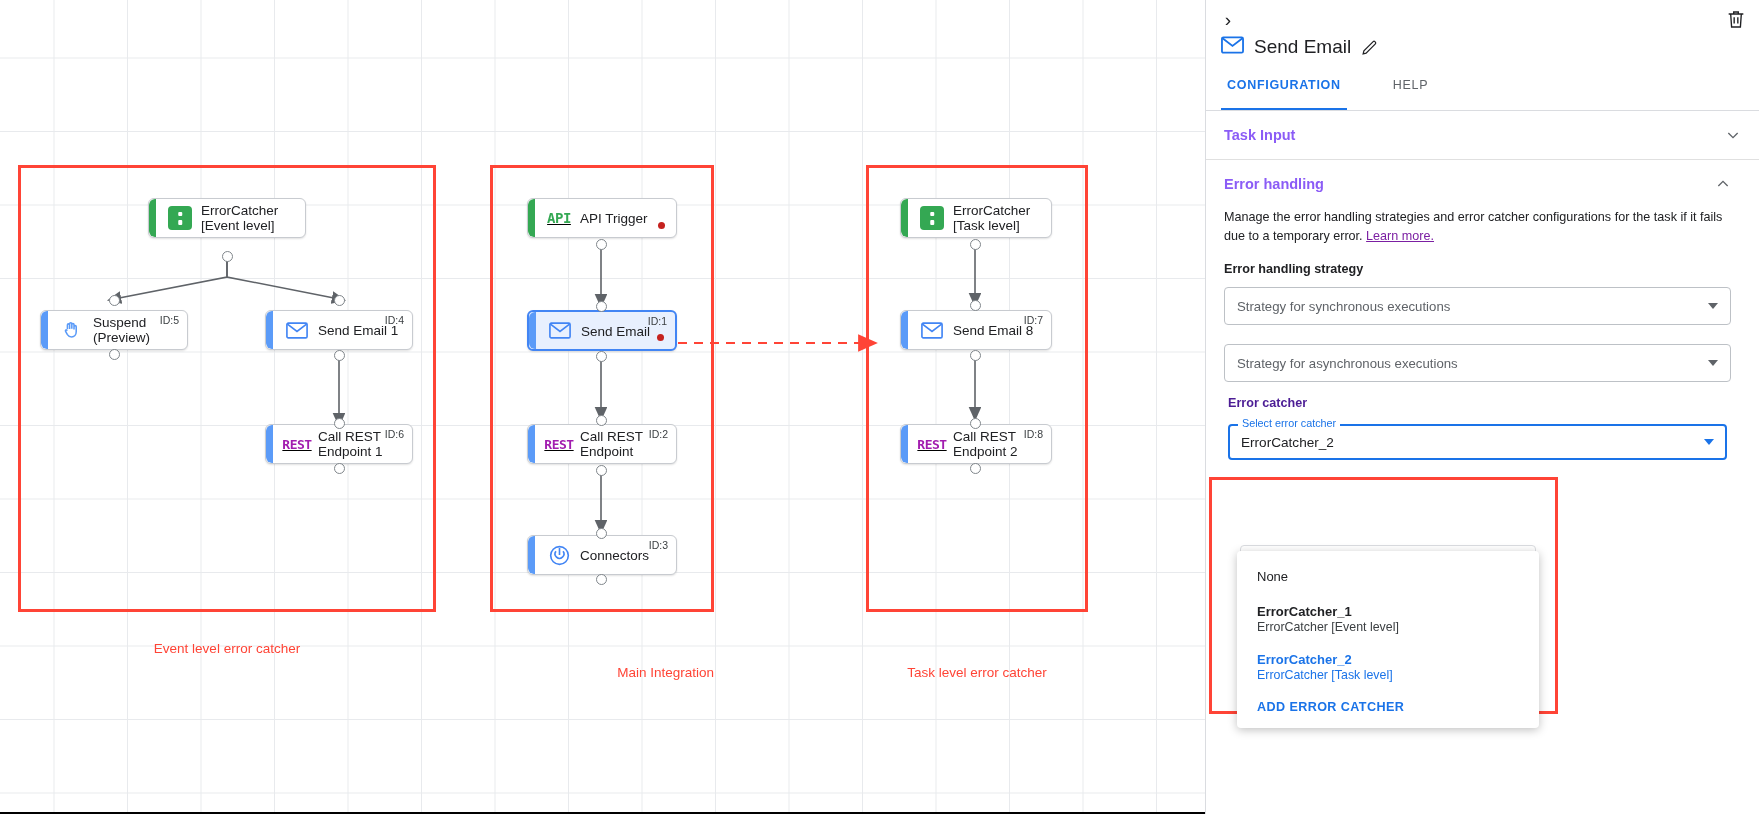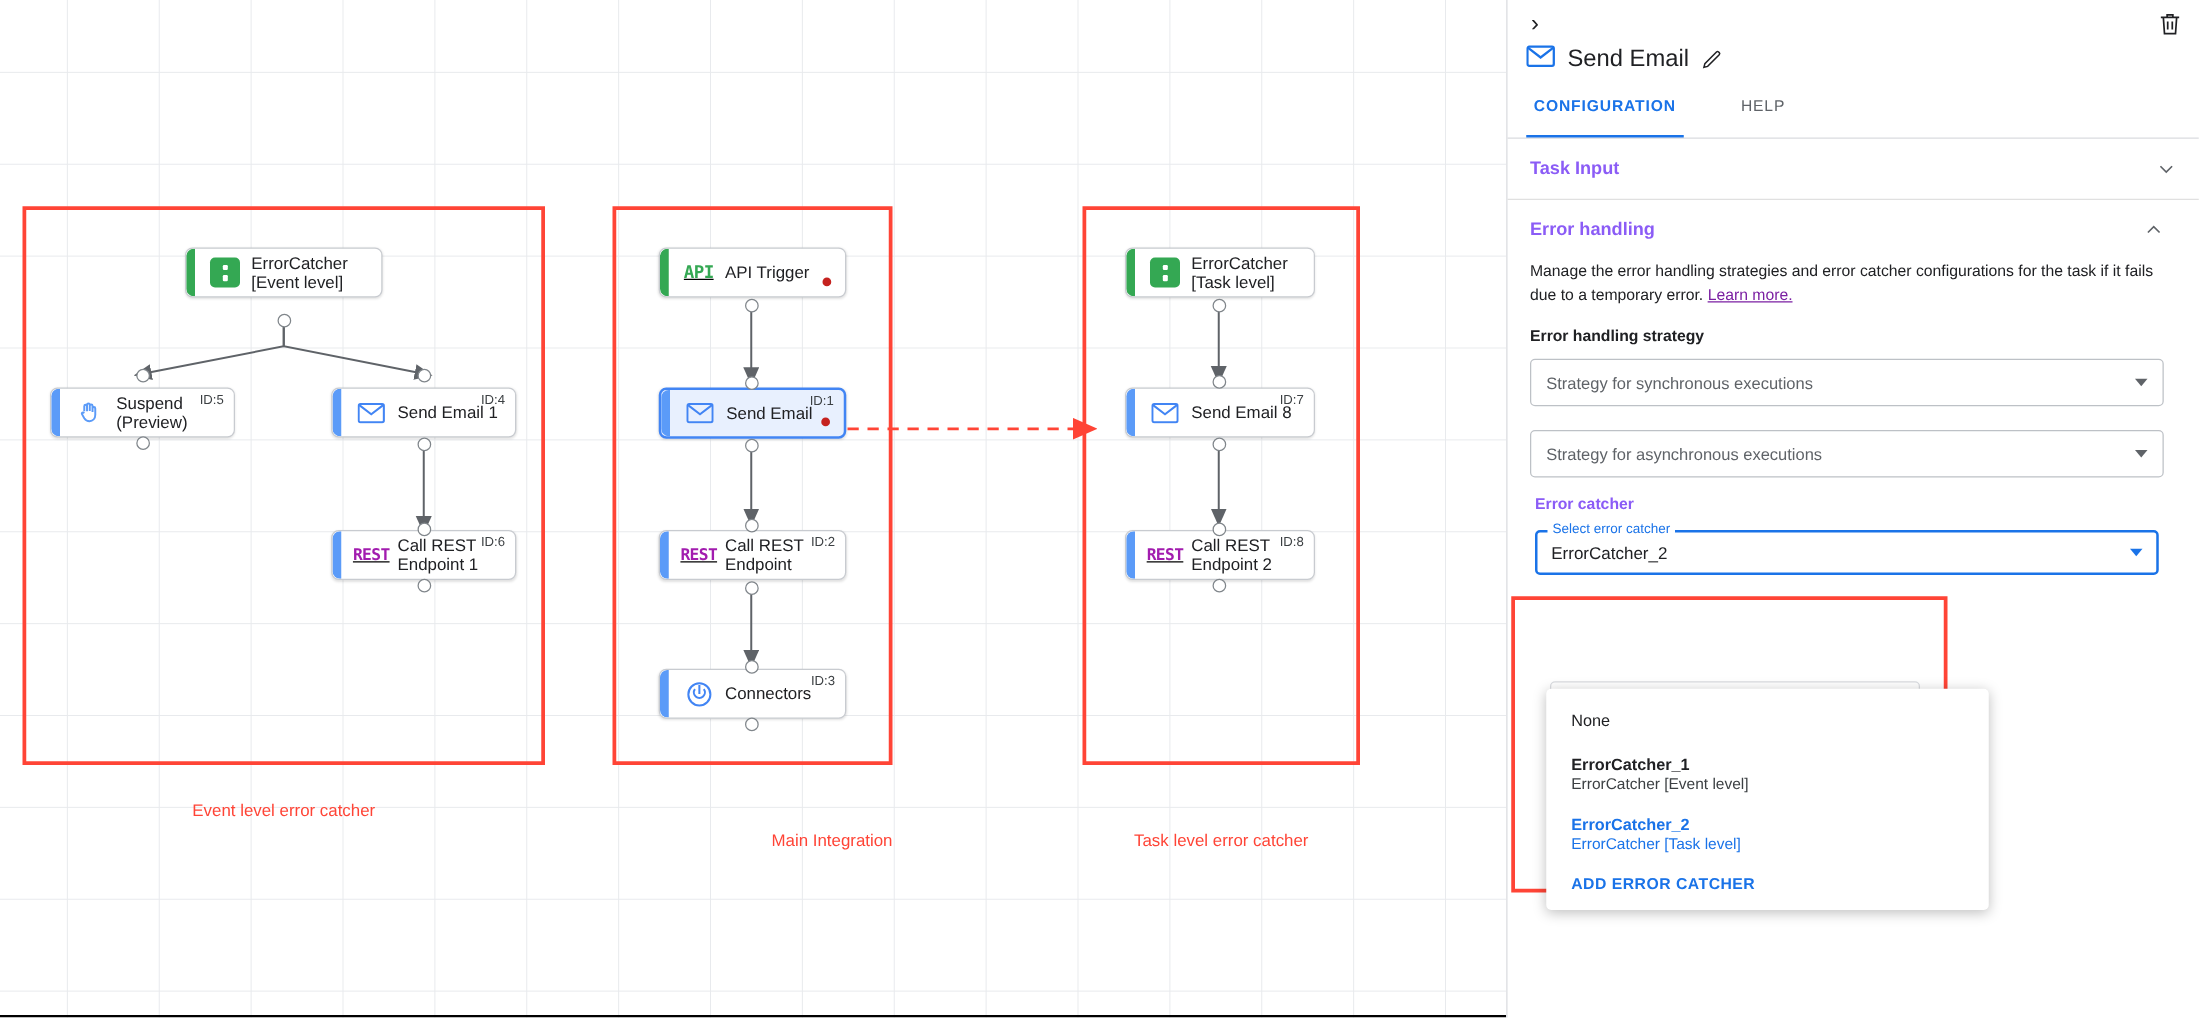--- a/index.html
+++ b/index.html
@@ -241,21 +241,21 @@
     width: 349px; height: 237px;
     border: 3px solid #ff4436;
     pointer-events: none;
     z-index: 9;
   }
   .ec-area {
     position: relative;
     padding: 12px 18px 0 18px;
   }
   .ec-title {
-    font-size: 12.6px; font-weight: bold; color: #8b5cf6;
+    font-size: 12.6px; font-weight: bold; color: #4c1d95;
   }
   .outlined-field {
     position: relative;
     margin-top: 14px;
     height: 36px;
     border: 2px solid #1a73e8;
     border-radius: 4px;
     display: flex; align-items: center;
     padding: 0 11px;
     cursor: pointer;
@@ -278,21 +278,21 @@
     width: 0; height: 0;
     border-left: 5px solid transparent;
     border-right: 5px solid transparent;
     border-top: 6px solid #1a73e8;
   }
 
   
   .menu {
     position: absolute;
     left: 1237px; top: 551px;
-    width: 354px;
+    width: 302px;
     background: #fff;
     border-radius: 4px;
     box-shadow: 0 2px 10px rgba(0,0,0,.25);
     padding: 12px 0 12px 0;
     z-index: 12;
   }
   .menu-item {
     padding: 6px 20px;
     cursor: pointer;
   }

